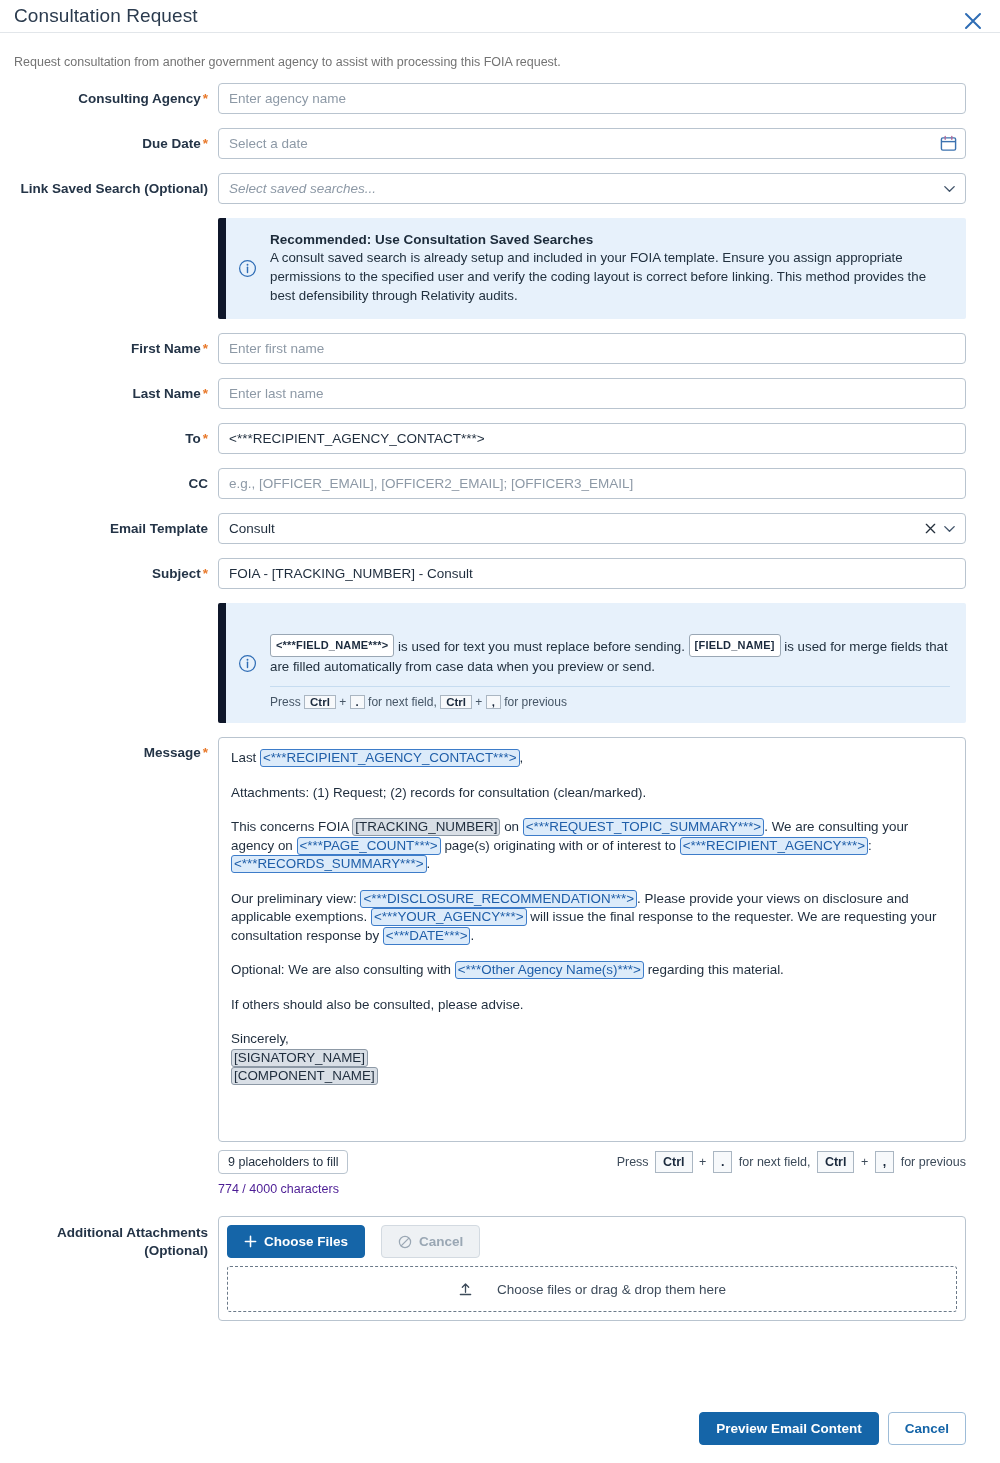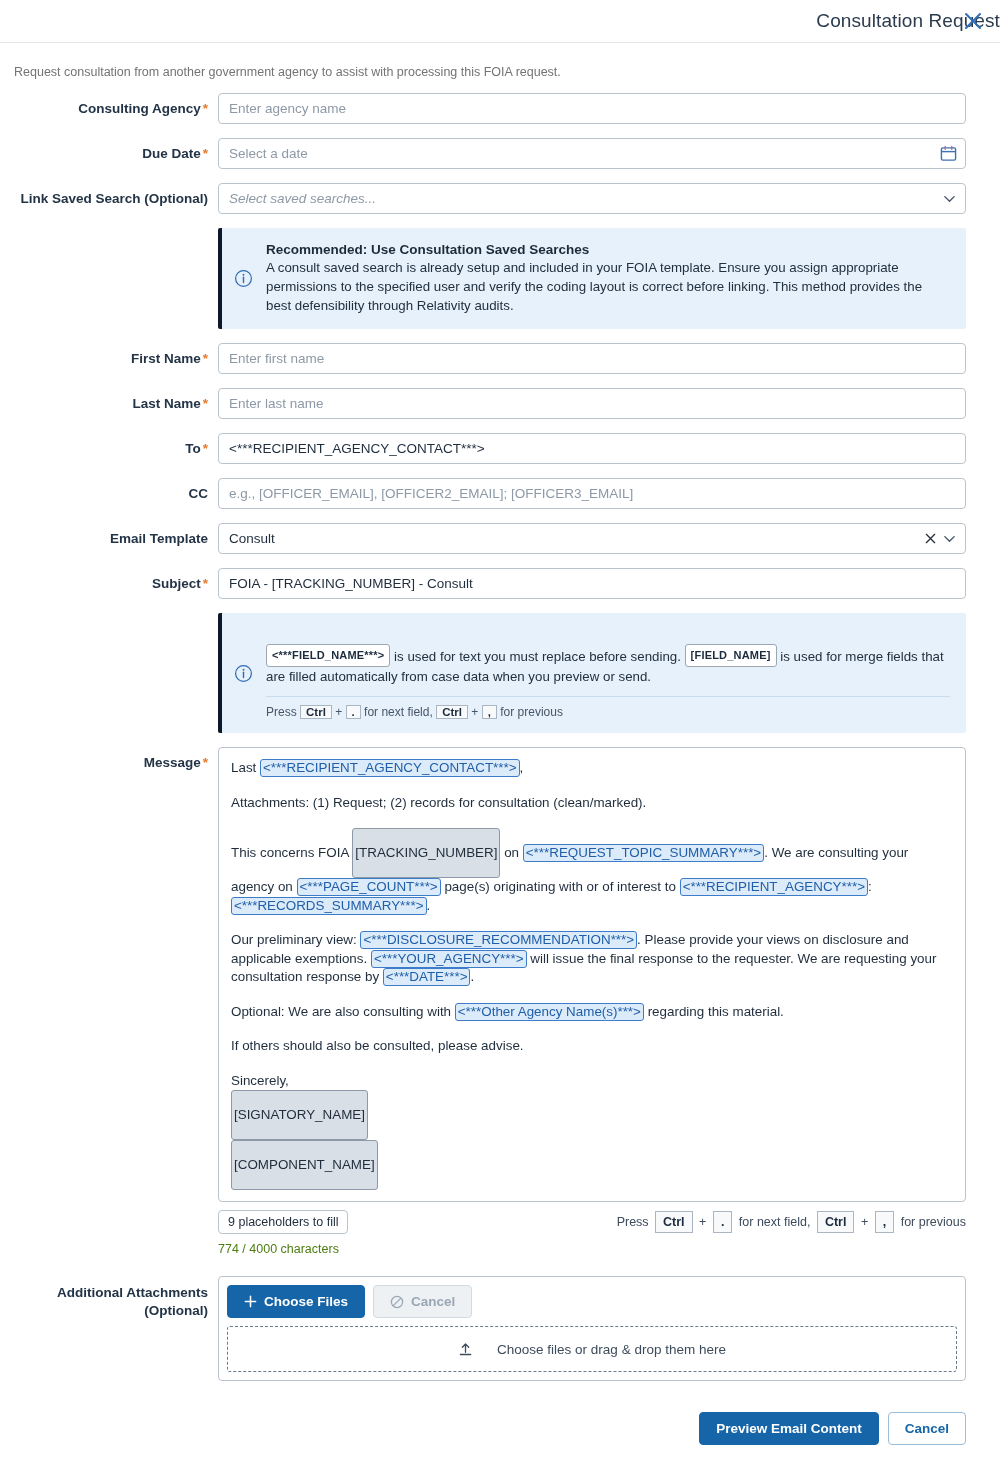--- a/index.html
+++ b/index.html
@@ -9,23 +9,23 @@
     background:#ffffff;
     font-family:"Liberation Sans", sans-serif;
     font-size:14px;
     color:#1b2a3d;
     overflow:hidden;
   }
 
   
   .modal-header{
     position:relative;
-    height:43px;
+    height:33px;
     border-bottom:1px solid #e2e6ea;
-    display:flex; align-items:center;justify-content:flex-end;
+    display:flex; align-items:center;
   }
   .modal-title{
     font-size:19px; font-weight:400; color:#2b3b4e;
     padding-left:14px; letter-spacing:.1px;
   }
   .close-btn{
     position:absolute; right:12px; top:6px;
     width:30px; height:30px;
     display:flex; align-items:center; justify-content:center;
     cursor:pointer; background:none; border:none; padding:0;
@@ -68,21 +68,21 @@
     position:absolute; right:9px; top:0; height:31px;
     display:flex; align-items:center; gap:5px;
     color:#3c73b0; cursor:pointer;
   }
   .chev{ color:#44566c; }
   .clear-x{ color:#25303c; font-size:15px; line-height:1; }
 
   
   .banner{
     background:#e7f1fb;
-    border-left:4px solid #0f172a;
+    border-left:8px solid #0f172a;
     border-radius:2px;
     display:flex; gap:12px;
     padding:14px 16px 14px 12px;
   }
   .banner .info-ic{ flex:0 0 20px; display:flex; align-items:center; }
   .banner-body{ flex:1 1 auto; }
   .banner-title{
     font-weight:bold; font-size:13.5px; color:#1c2b3a; margin-bottom:1px;
   }
   .banner-text{ font-size:13.3px; line-height:19px; color:#22313f; }
@@ -120,42 +120,42 @@
     border:1px solid #3d7cc9; border-radius:3px;
     background:#dcebfa;
     color:#1f5ea8;
     padding:0 2px; line-height:16px;
   }
   .mf{
     display:inline-block;
     border:1px solid #8d99a6; border-radius:3px;
     background:#d9dfe6;
     color:#1f2d3d;
-    padding:16px 2px; line-height:16px;
+    padding:0 2px; line-height:16px;
   }
 
   .editor-foot{
     display:flex; align-items:center; justify-content:space-between;
     margin-top:8px;
   }
   .ph-count{
     border:1px solid #b9c4cf; border-radius:4px;
     background:#fff;
     padding:4px 9px; font-size:12.5px; color:#1f2d3d;
   }
   .kbd-hint{ font-size:12.5px; color:#3d4b5a; }
   .kbd-hint .kbd{ margin:0 3px; padding:3px 7px; font-size:12.5px; }
-  .char-count{ margin-top:8px; font-size:12.5px; color:#4d7c0f; }
+  .char-count{ margin-top:8px; font-size:12.5px; color:#4c1d95; }
 
   
   .attach-box{
     border:1px solid #b9c4cf; border-radius:4px;
     background:#fff; padding:8px;
   }
-  .attach-btns{ display:flex; gap:8px; margin-bottom:8px;align-items:center; }
+  .attach-btns{ display:flex; gap:16px; margin-bottom:8px;align-items:center; }
   .btn{
     font-family:"Liberation Sans", sans-serif;
     font-size:13.5px; font-weight:bold;
     border-radius:4px; cursor:pointer;
     display:inline-flex; align-items:center; gap:7px;
     padding:0 16px; height:33px; border:1px solid transparent;
   }
   .btn-primary{ background:#1565a8; color:#fff; border-color:#1565a8; }
   .btn-disabled{
     background:#eef1f4; color:#9aa7b4; border-color:#d3dae1; cursor:default;

